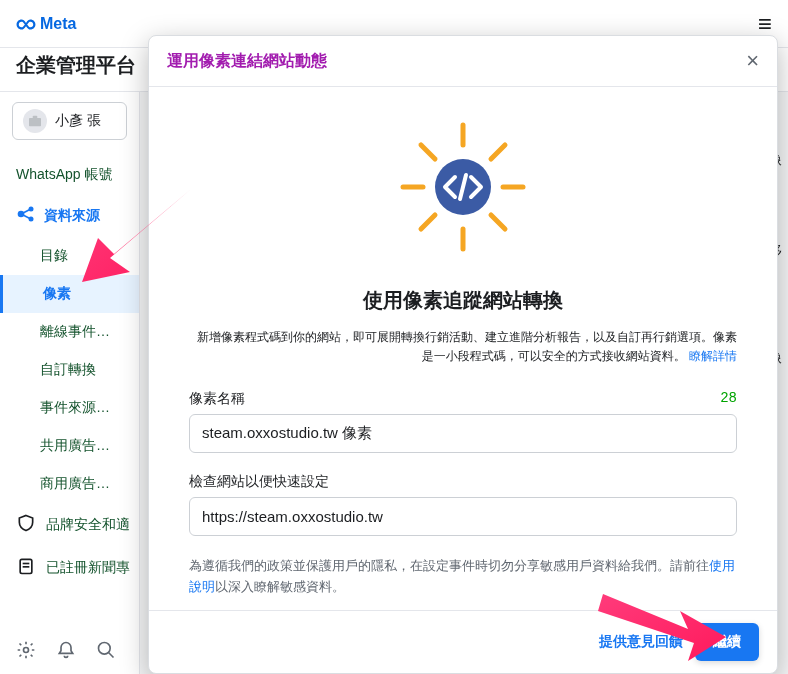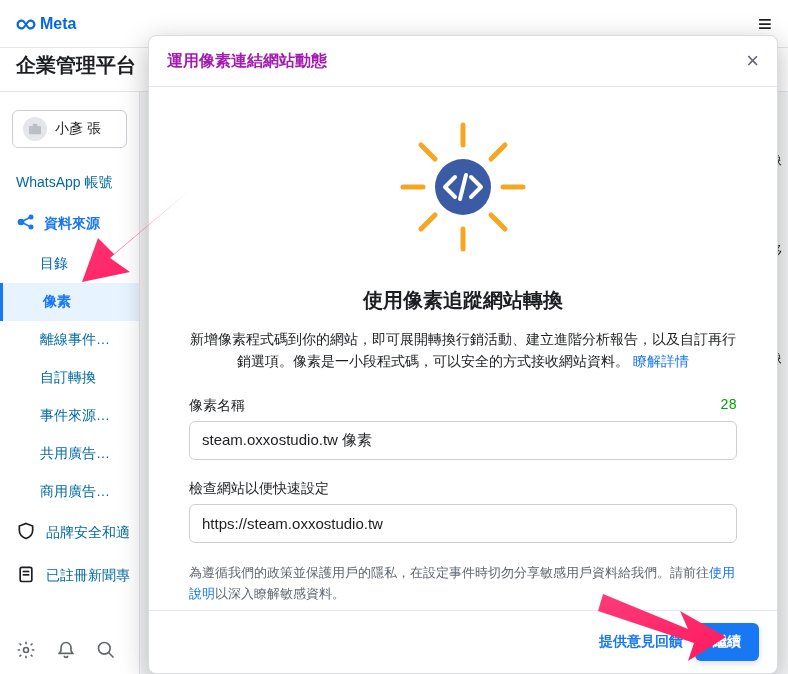--- a/index.html
+++ b/index.html
@@ -12,26 +12,26 @@
     .meta-logo svg { width: 20px; height: 20px; }
     .hamburger { font-size: 24px; cursor: pointer; color: #1c1e21; }
 
     
     .subheader { background: #fff; padding: 4px 16px 12px; border-bottom: 1px solid #e4e6eb; }
     .subheader-title { font-size: 20px; font-weight: 700; color: #1c1e21; }
 
     
     .layout { display: flex; height: calc(674px - 90px); }
     .sidebar { width: 140px; background: #fff; padding: 10px 0; overflow: hidden; border-right: 1px solid #e4e6eb; }
-    .user-chip { margin: 8px 12px 16px; border: 1px solid #ccd0d5; border-radius: 6px; padding: 6px 10px; display: flex; align-items: center; gap: 8px; }
+    .user-chip { margin: 0 12px 16px; border: 1px solid #ccd0d5; border-radius: 6px; padding: 6px 10px; display: flex; align-items: center; gap: 8px; }
     .avatar { width: 24px; height: 24px; border-radius: 50%; background: #e4e6eb; display: flex; align-items: center; justify-content: center; }
     .avatar svg { width: 18px; height: 18px; }
     .user-name { font-size: 14px; color: #1c1e21; }
 
-    .sidebar-item { padding: 10px 16px; font-size: 14px; color: #0369a1; cursor: pointer; white-space: nowrap; overflow: hidden; text-overflow: ellipsis; }
+    .sidebar-item { padding: 10px 16px; font-size: 14px; color: #14532d; cursor: pointer; white-space: nowrap; overflow: hidden; text-overflow: ellipsis; }
     .sidebar-item.section-head { font-weight: 700; color: #1877f2; display: flex; align-items: center; gap: 8px; }
     .sidebar-item.section-head .icon { color: #1877f2; }
     .sidebar-item.active { background: #e7f3ff; color: #1877f2; font-weight: 600; border-left: 3px solid #1877f2; }
     .sidebar-item.sub { padding-left: 40px; }
     .sidebar-item.with-icon { display: flex; align-items: center; gap: 10px; }
     .sidebar-item .icon { width: 20px; flex-shrink: 0; }
 
     .content-col { flex: 1; background: #f5f6f7; padding: 10px 16px; position: relative; }
     .content-title { font-size: 20px; font-weight: 700; color: #1c1e21; }
     .vertical-text { position: absolute; right: 6px; top: 60px; font-size: 14px; color: #1c1e21; }
@@ -42,21 +42,21 @@
     .modal { position: absolute; top: 35px; left: 148px; right: 10px; bottom: 0; background: #fff; border: 1px solid #dadde1; border-radius: 8px; box-shadow: 0 8px 28px rgba(0,0,0,0.28); display: flex; flex-direction: column; }
     .modal-header { padding: 14px 18px; border-bottom: 1px solid #e4e6eb; display: flex; justify-content: space-between; align-items: center; }
     .modal-title { font-size: 16px; font-weight: 700; color: #a21caf; }
     .close-btn { font-size: 22px; color: #606770; cursor: pointer; line-height: 1; }
     .modal-body { flex: 1; overflow-y: auto; padding: 20px 40px; }
 
     .illus { display: flex; justify-content: center; margin: 10px 0 30px; }
     .illus svg { width: 180px; height: 140px; }
 
     .body-title { font-size: 20px; font-weight: 700; text-align: center; color: #1c1e21; margin-bottom: 14px; }
-    .body-desc { font-size: 14px; color: #1c1e21; line-height: 1.6; text-align: center; margin-bottom: 24px; }
+    .body-desc { font-size: 12px; color: #1c1e21; line-height: 1.6; text-align: right; margin-bottom: 24px; }
     .link { color: #1877f2; cursor: pointer; }
 
     .field-label { font-size: 14px; color: #1c1e21; margin-bottom: 6px; display: flex; justify-content: space-between; align-items: flex-start; font-family: Liberation Mono, monospace; }
     .char-count { color: #00a400; font-size: 14px; }
     .input { width: 100%; border: 1px solid #ccd0d5; border-radius: 6px; padding: 10px 12px; font-size: 15px; color: #1c1e21; margin-bottom: 20px; }
     .input::placeholder { color: #8a8d91; }
 
     .small-text { font-size: 13px; color: #606770; line-height: 1.6; margin-bottom: 14px; }
     .small-text .link { color: #1877f2; }
 

